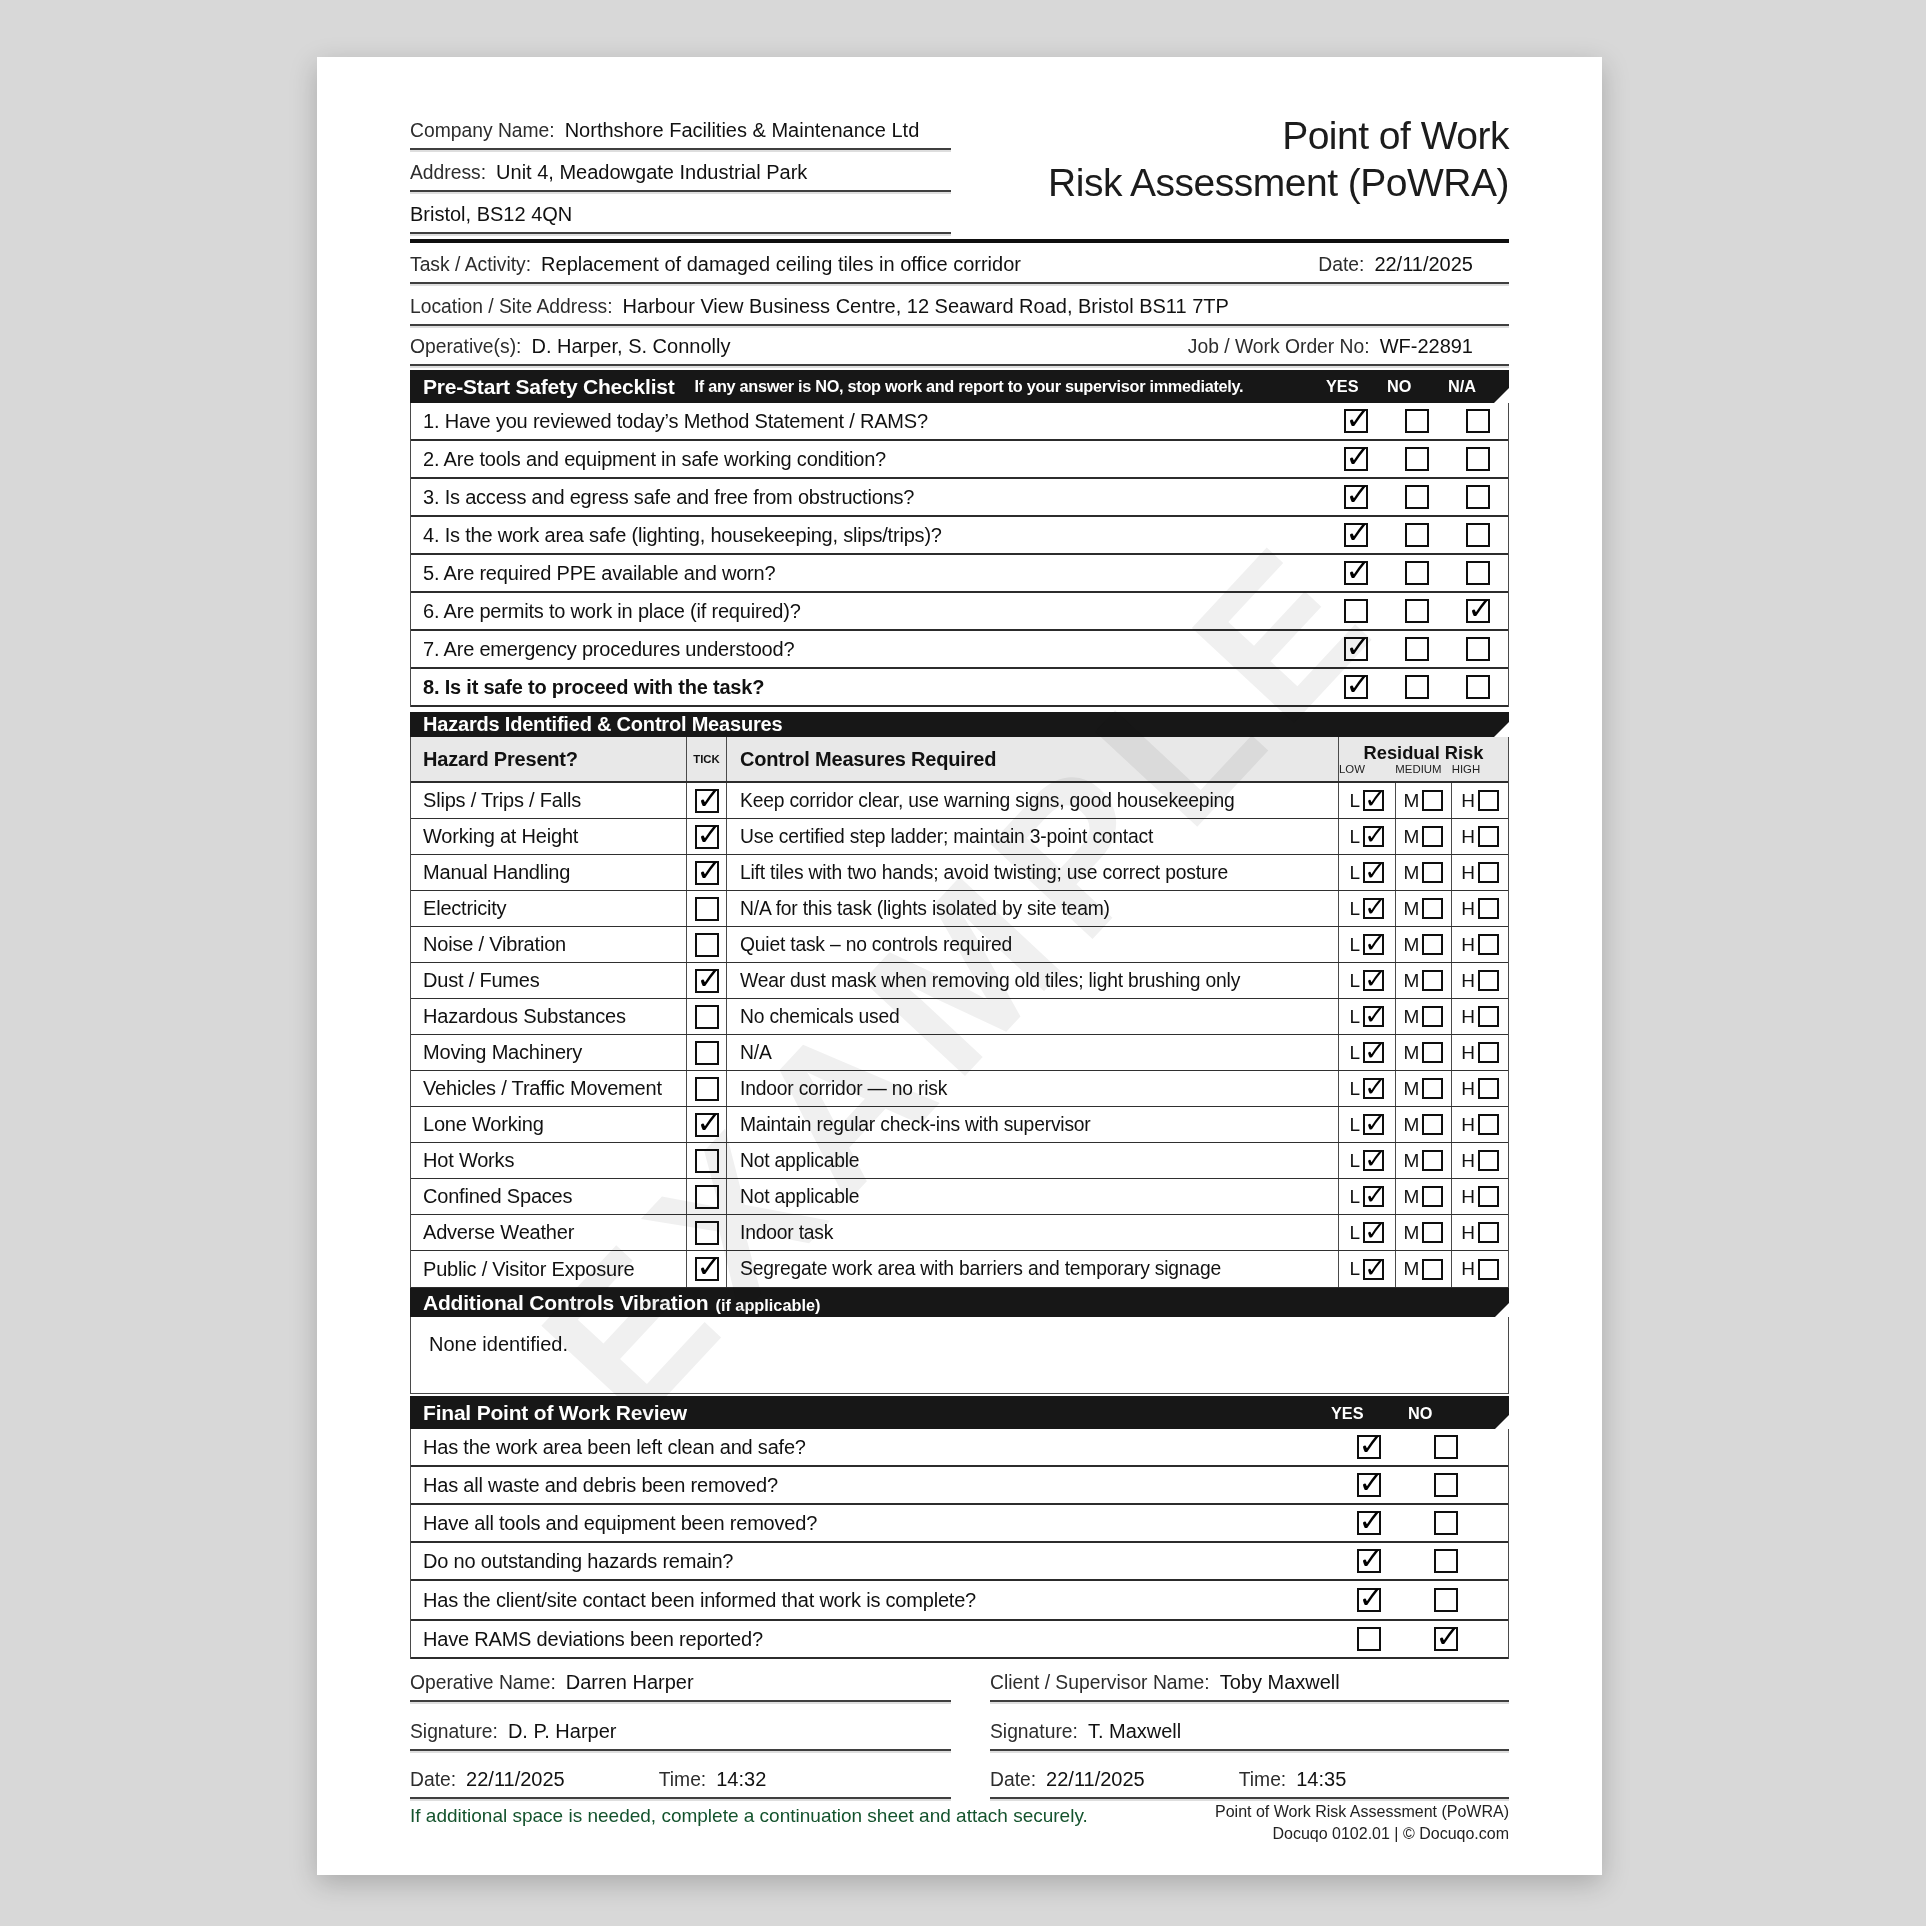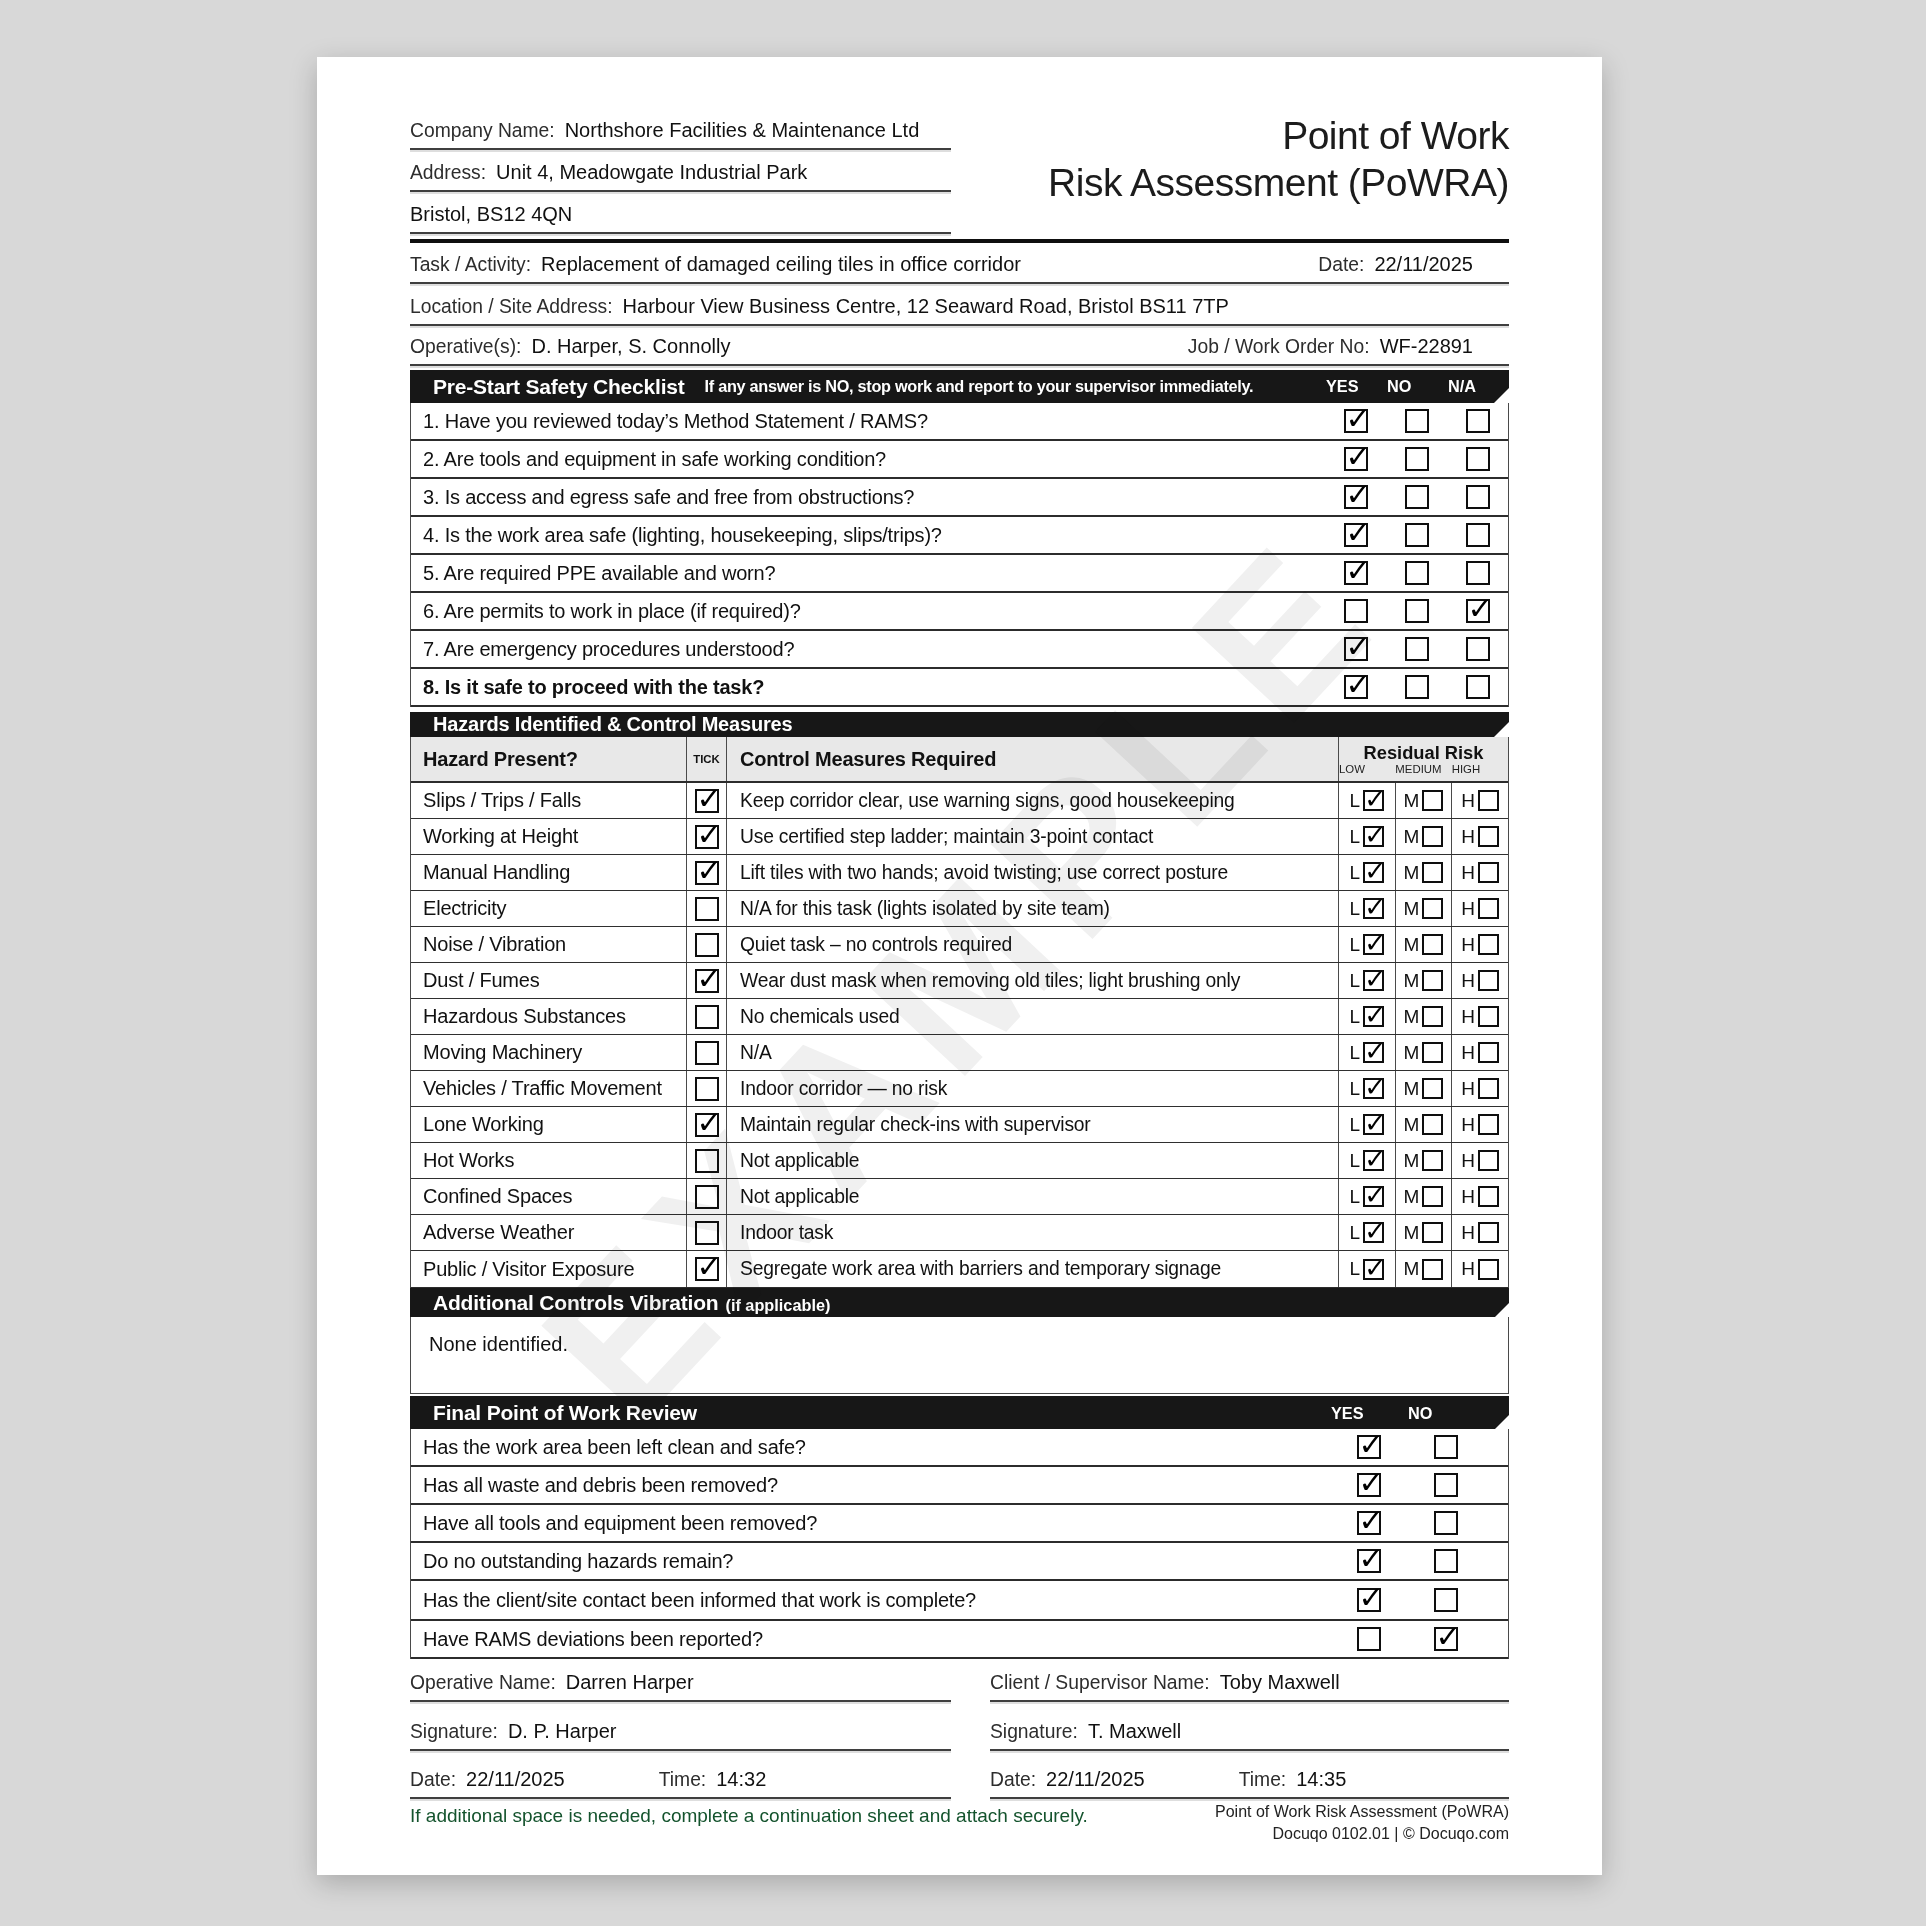--- a/index.html
+++ b/index.html
@@ -15,21 +15,21 @@
   
   .uline{border-bottom:2px solid var(--line);box-shadow:0 2px 0 rgba(0,0,0,.13);}
   .frow{display:flex;align-items:flex-end;gap:10px;padding-bottom:6px;}
   .lbl{font-size:19.3px;color:var(--label);white-space:nowrap;}
   .val{font-size:20px;color:var(--ink);white-space:nowrap;}
   .title{position:absolute;right:93px;top:55px;text-align:right;font-size:39px;line-height:47px;color:#1c1c1c;letter-spacing:-0.5px;}
   .thickrule{position:absolute;left:93px;width:1099px;height:3.5px;background:#0f0f0f;}
   
   .bar{position:absolute;left:93px;width:1099px;background:var(--bar);color:#fff;display:flex;align-items:center;
        clip-path:polygon(0 0,100% 0,100% calc(100% - 15px),calc(100% - 15px) 100%,0 100%);}
-  .bar-title{font-weight:bold;font-size:21px;padding-left:23px;letter-spacing:-0.2px;white-space:nowrap;}
+  .bar-title{font-weight:bold;font-size:21px;padding-left:13px;letter-spacing:-0.2px;white-space:nowrap;}
   .bar-sub{font-weight:bold;font-size:16.3px;letter-spacing:-0.3px;margin-left:20px;white-space:nowrap;}
   .bar-suffix{font-weight:bold;font-size:16.3px;margin-left:7px;position:relative;top:2px;}
   .bar-cells{margin-left:auto;display:flex;}
   .bar-cell{width:61px;text-align:left;font-weight:bold;font-size:16.3px;}
   .bar-cell.wide{width:77px;}
   .bar-cells.pad24{margin-right:24px;}
   
   .cb{width:24px;height:24px;border:2.6px solid #0e0e0e;background:#fff;position:relative;display:inline-block;flex:none;}
   .cb.checked::after{content:"\2713";position:absolute;left:0px;top:-10px;font-size:30px;font-weight:bold;color:#000;}
   .cb.sm{width:21px;height:21px;border-width:2.3px;}

